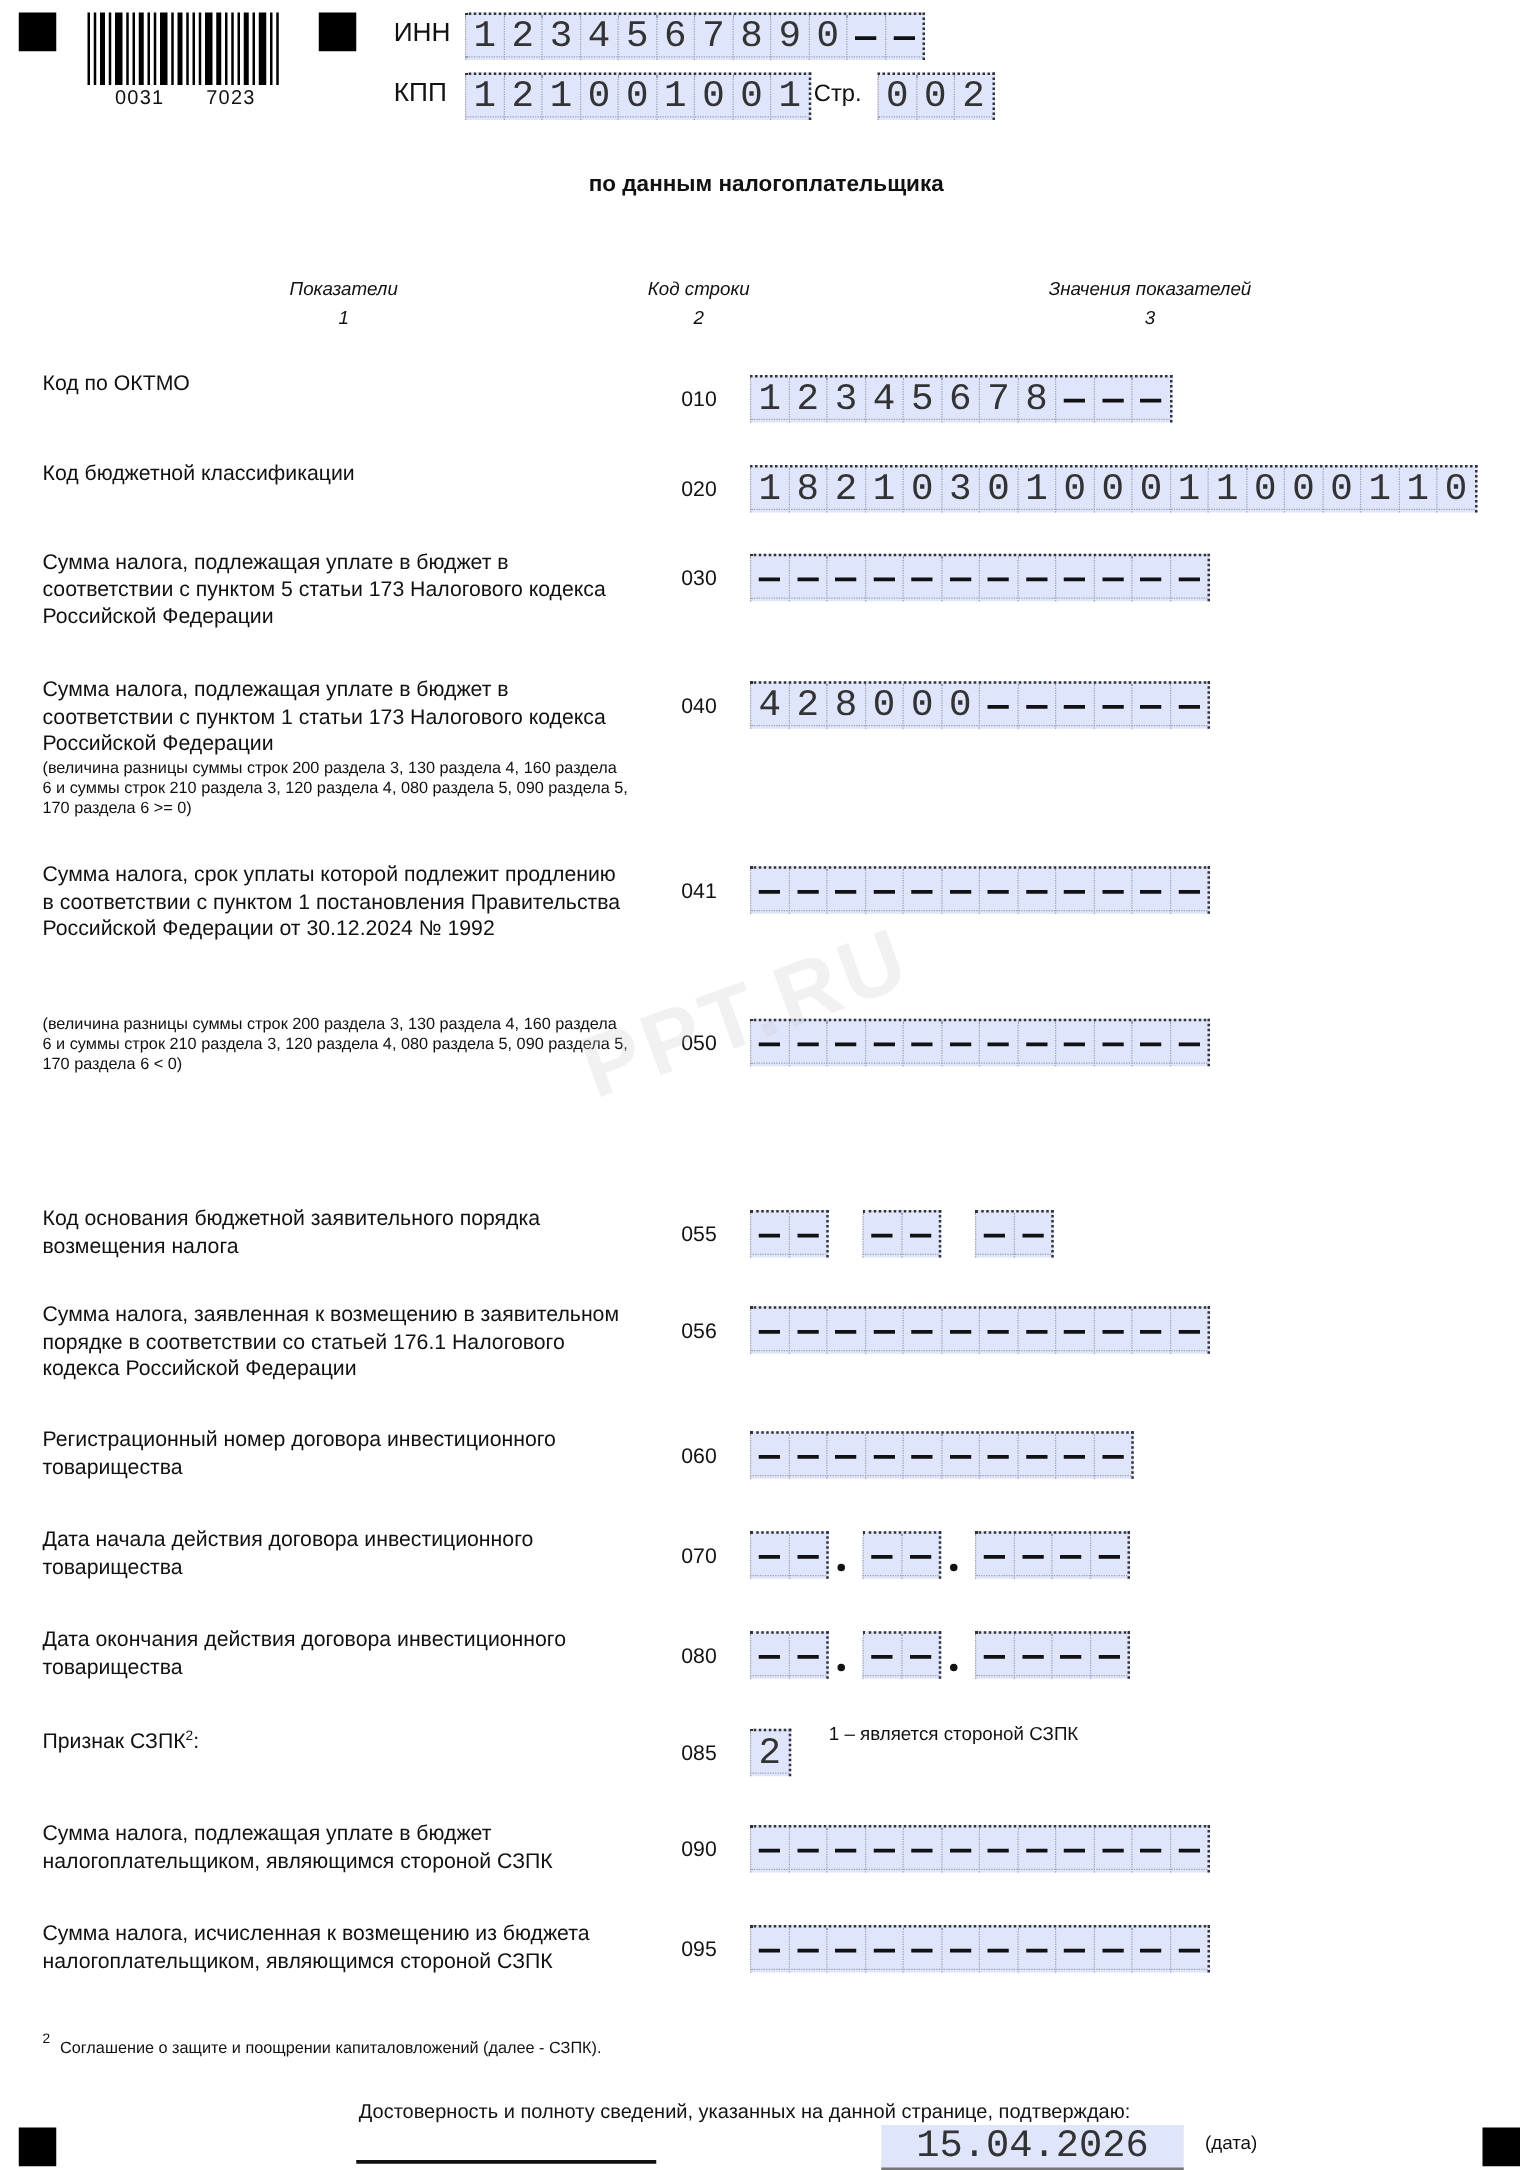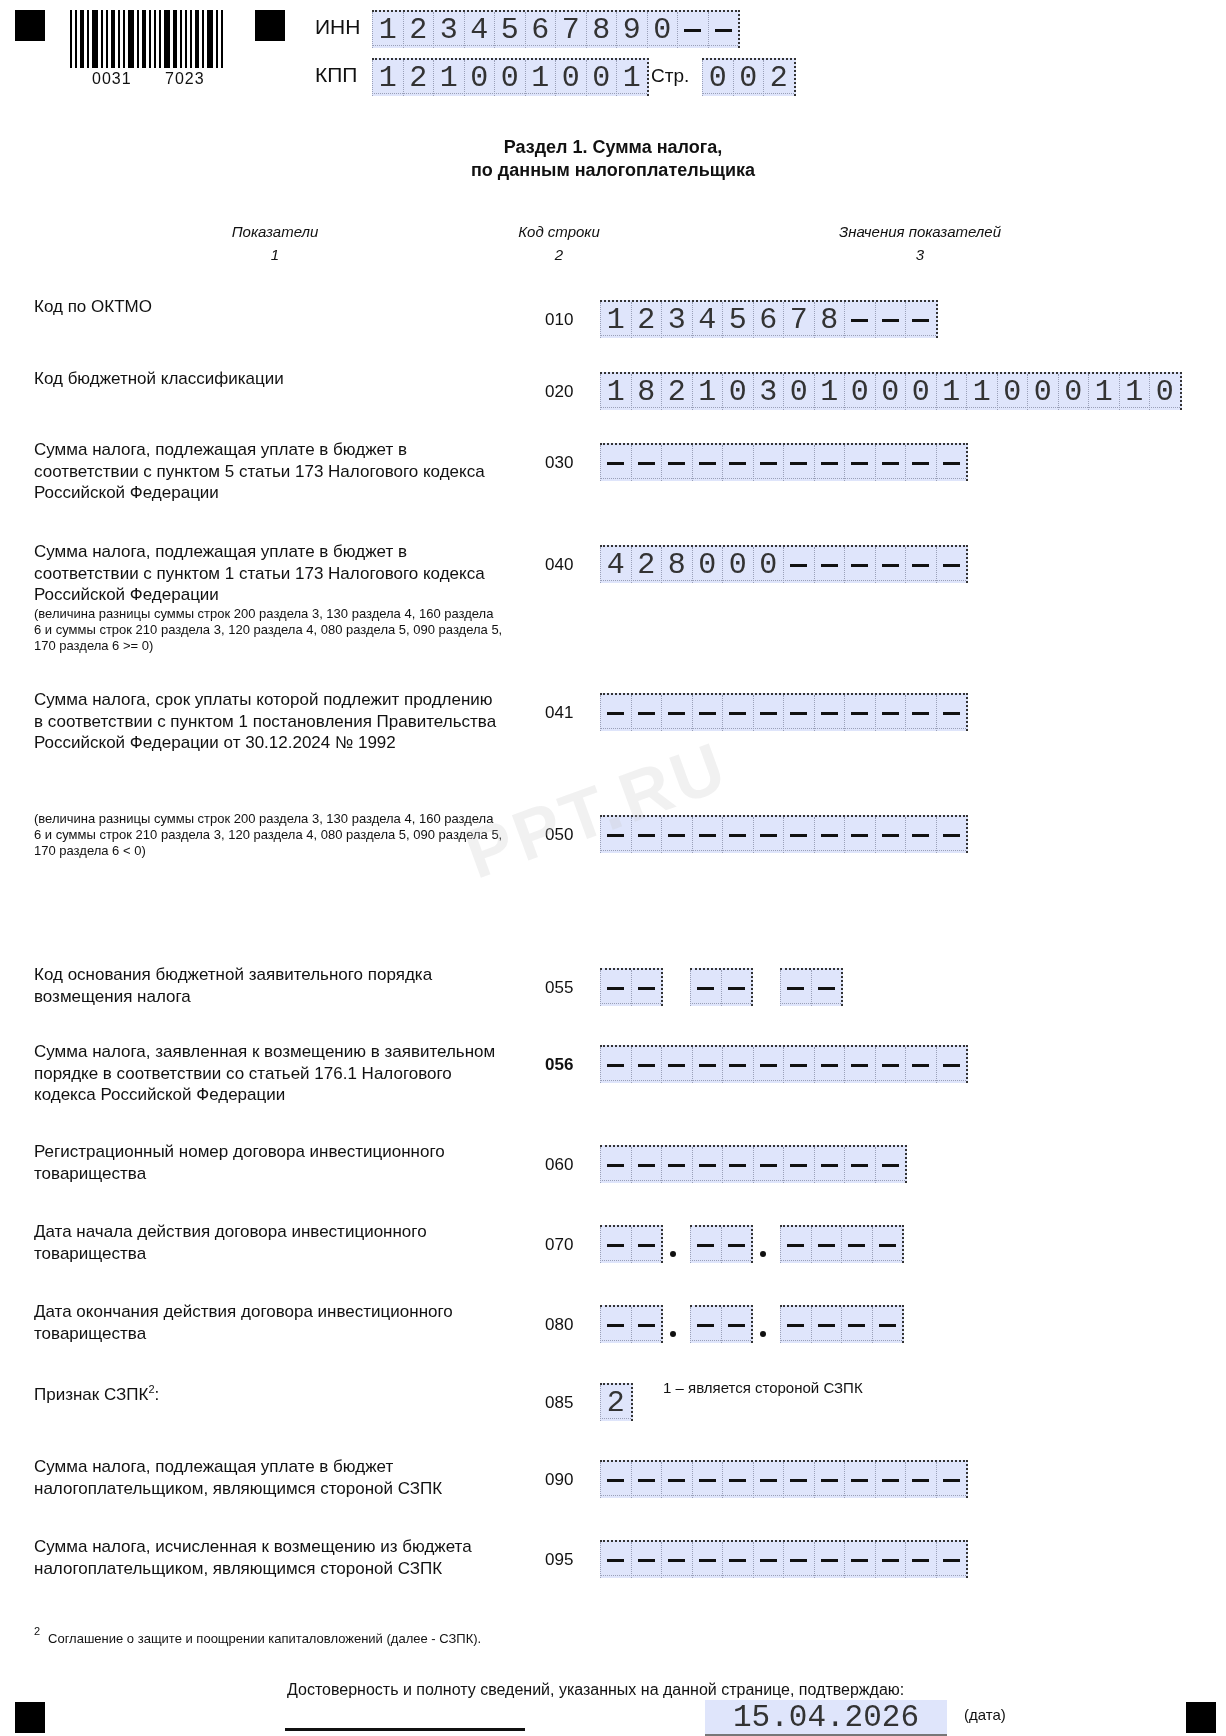--- a/index.html
+++ b/index.html
@@ -98,21 +98,20 @@
     <div class="cell" style="width: 30.5px;">1</div>
   </div>
 <div class="hdr-label" style="left:651px;top:65px;font-size:19px;">Стр.</div>
 <div class="cells" style="left: 702px; top: 58px; height: 38px; width: 93.5px;">
     <div class="cell" style="width: 30.5px;">0</div>
     <div class="cell" style="width: 30.5px;">0</div>
     <div class="cell" style="width: 30.5px;">2</div>
   </div>
 
 <div class="title">
-  <div>Раздел 1. Сумма налога,</div>
   <div>по данным налогоплательщика</div>
 </div>
 
 <div class="colhdr" style="left:175px;top:223px;width:200px;">
   <div>Показатели</div>
   <div style="margin-top:6px;">1</div>
 </div>
 <div class="colhdr" style="left:459px;top:223px;width:200px;">
   <div>Код строки</div>
   <div style="margin-top:6px;">2</div>
@@ -233,21 +232,21 @@
     </div>
     <div class="cells" style="left: 690px; top: 968px; height: 38px; width: 63px;">
       <div class="cell dash" style="width: 30.5px;"></div>
       <div class="cell dash" style="width: 30.5px;"></div>
     </div>
     <div class="cells" style="left: 780px; top: 968px; height: 38px; width: 63px;">
       <div class="cell dash" style="width: 30.5px;"></div>
       <div class="cell dash" style="width: 30.5px;"></div>
     </div>
     <div class="label" style="top: 1041px;"><span>Сумма налога, заявленная к возмещению в заявительном порядке в соответствии со статьей 176.1 Налогового кодекса Российской Федерации</span></div>
-    <div class="code" style="top: 1055px; font-weight: bold;">056</div>
+    <div class="code" style="top: 1055px;">056</div>
     <div class="cells" style="left: 600px; top: 1045px; height: 38px; width: 368px;">
       <div class="cell dash" style="width: 30.5px;"></div>
       <div class="cell dash" style="width: 30.5px;"></div>
       <div class="cell dash" style="width: 30.5px;"></div>
       <div class="cell dash" style="width: 30.5px;"></div>
       <div class="cell dash" style="width: 30.5px;"></div>
       <div class="cell dash" style="width: 30.5px;"></div>
       <div class="cell dash" style="width: 30.5px;"></div>
       <div class="cell dash" style="width: 30.5px;"></div>
       <div class="cell dash" style="width: 30.5px;"></div>

